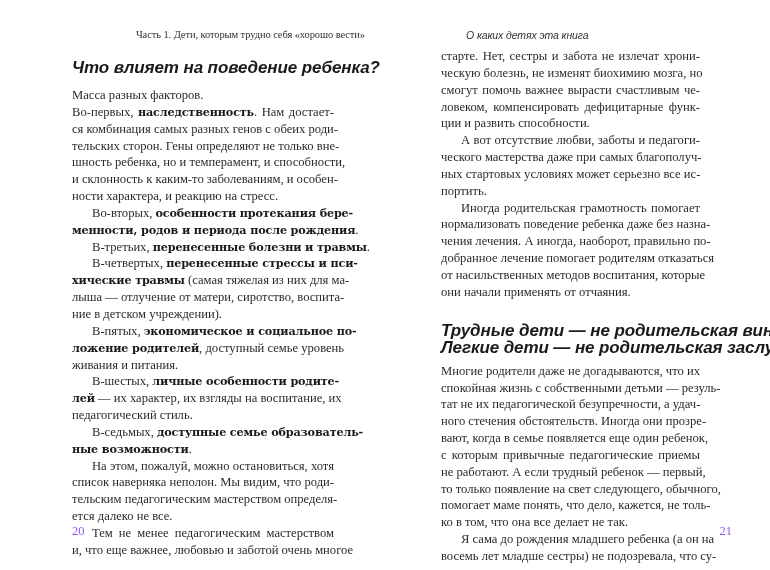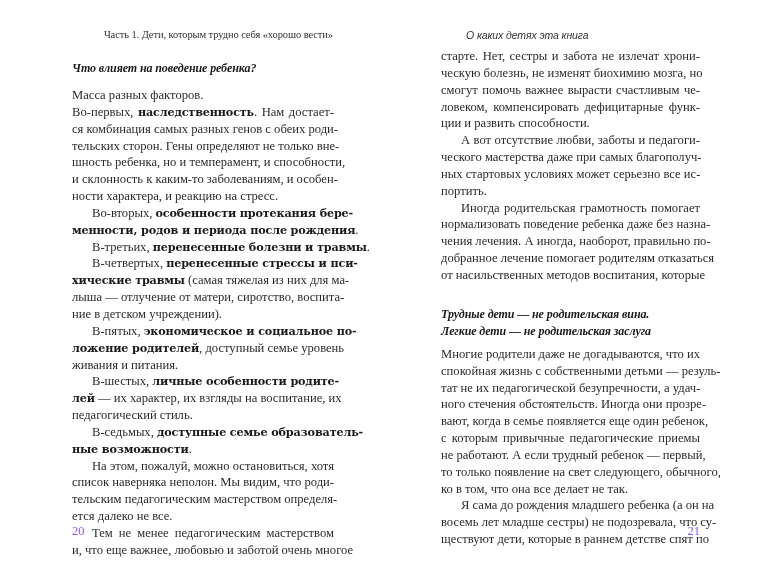--- a/index.html
+++ b/index.html
@@ -1,30 +1,30 @@
 <!DOCTYPE html>
 <html><head>
 <meta charset="utf-8">
 <style>
   html,body{margin:0;padding:0;background:#ffffff;}
   body{width:770px;height:570px;position:relative;overflow:hidden;
        font-family:"DejaVu Serif","Liberation Serif",serif;color:#2a2a2a;}
-  .page{position:absolute;top:0;height:570px;}
+  .page{position:absolute;top:0;height:570px;padding-left:32px;}
   .left{left:0;width:385px;}
   .right{left:385px;width:385px;}
   .running-head{position:absolute;top:29px;font-size:9.2px;color:#333;white-space:nowrap;letter-spacing:-0.1px;}
   .left .running-head{right:52px;font-family:"Liberation Serif",serif;font-size:10.5px;}
   .right .running-head{left:47px;font-style:italic;font-family:Liberation Sans, sans-serif;font-size:10.5px;margin-left:34px;}
   .text{position:absolute;font-family:"Liberation Serif",serif;font-size:12.6px;line-height:16.85px;color:#2b2b2b;}
   .left .text{left:72px;width:262px;top:60px;}
   .right .text{left:56px;width:259px;top:48px;}
   .line{display:block;white-space:nowrap;text-align:justify;text-align-last:justify;height:16.85px;overflow:visible;}
   .line.last{text-align-last:left;}
   .line.ind{padding-left:20px;}
-  .heading{font-family:Liberation Serif, serif;font-weight:bold;font-style:italic;font-size:12px;color:#1a1a1a;white-space:nowrap;display:block;height:17px;letter-spacing:-0.1px;}
+  .heading{font-family:Liberation Sans, sans-serif;font-weight:bold;font-style:italic;font-size:17px;color:#1a1a1a;white-space:nowrap;display:block;height:17px;letter-spacing:-0.1px;}
   b{font-family:"DejaVu Serif",serif;font-weight:bold;font-size:11.2px;color:#1a1a1a;letter-spacing:-0.15px;}
   .gap-s{display:block;height:10px;}
   .gap-m{display:block;height:22px;}
   .folio{position:absolute;top:524px;font-family:"Liberation Serif",serif;font-size:12.5px;color:#8b5cf6;}
   .left .folio{left:72px;}
   .right .folio{left:696px;left:auto;right:70px;}
 </style>
 </head>
 <body>
 
@@ -78,34 +78,36 @@
         <span class="line last"><span>ции и развить способности.</span></span>
         <span class="line ind"><span>А вот отсутствие любви, заботы и педагоги-</span></span>
         <span class="line"><span>ческого мастерства даже при самых благополуч-</span></span>
         <span class="line"><span>ных стартовых условиях может серьезно все ис-</span></span>
         <span class="line last"><span>портить.</span></span>
         <span class="line ind"><span>Иногда родительская грамотность помогает</span></span>
         <span class="line"><span>нормализовать поведение ребенка даже без назна-</span></span>
         <span class="line"><span>чения лечения. А иногда, наоборот, правильно по-</span></span>
         <span class="line"><span>добранное лечение помогает родителям отказаться</span></span>
         <span class="line"><span>от насильственных методов воспитания, которые</span></span>
+        <span class="line last"><span>они начали применять от отчаяния.</span></span>
       </div>
     <span class="gap-m"></span>
     <span class="heading">Трудные дети — не родительская вина.</span>
     <span class="heading">Легкие дети — не родительская заслуга</span>
     <span class="gap-s" style="height:6px"></span>
     <div id="right-lines-bottom">
         <span class="line"><span>Многие родители даже не догадываются, что их</span></span>
         <span class="line"><span>спокойная жизнь с собственными детьми — резуль-</span></span>
         <span class="line"><span>тат не их педагогической безупречности, а удач-</span></span>
         <span class="line"><span>ного стечения обстоятельств. Иногда они прозре-</span></span>
         <span class="line"><span>вают, когда в семье появляется еще один ребенок,</span></span>
         <span class="line"><span>с которым привычные педагогические приемы</span></span>
         <span class="line"><span>не работают. А если трудный ребенок — первый,</span></span>
         <span class="line"><span>то только появление на свет следующего, обычного,</span></span>
+        <span class="line"><span>помогает маме понять, что дело, кажется, не толь-</span></span>
         <span class="line last"><span>ко в том, что она все делает не так.</span></span>
         <span class="line ind"><span>Я сама до рождения младшего ребенка (а он на</span></span>
         <span class="line"><span>восемь лет младше сестры) не подозревала, что су-</span></span>
         <span class="line last"><span>ществуют дети, которые в раннем детстве спят по</span></span>
       </div>
   </div>
   <div class="folio">21</div>
 </div>
 
 </body></html>

